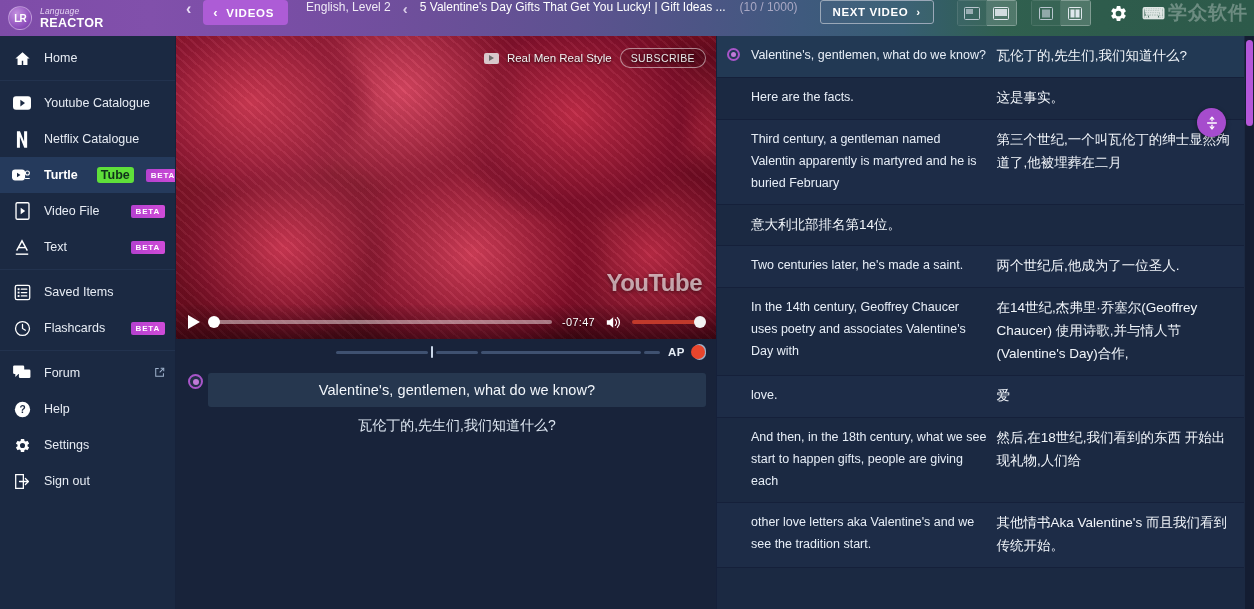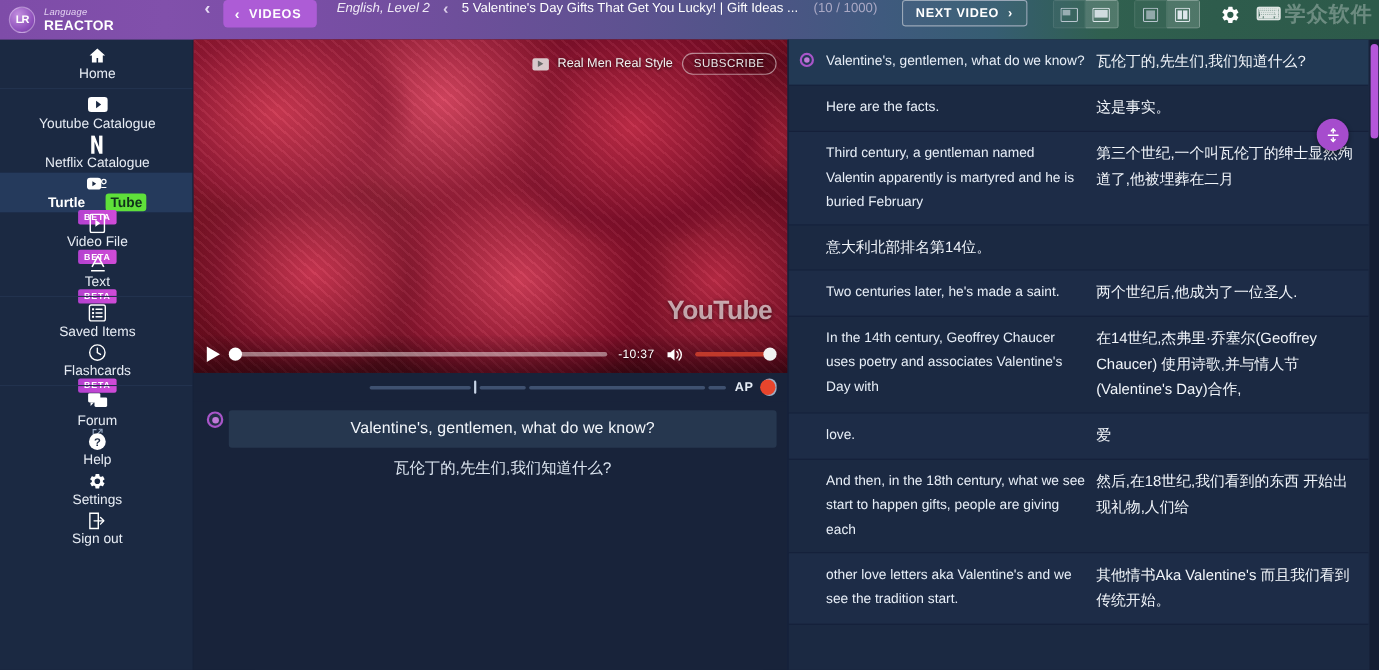--- a/index.html
+++ b/index.html
@@ -37,21 +37,21 @@
   .brand-top { font-size: 8.5px; font-style: italic; color: #e4d3f2; display: block; letter-spacing: .2px; }
   .brand-bottom { font-size: 12.5px; font-weight: bold; display: block; letter-spacing: .3px; margin-top: 1px; }
   .hdr-chevron { font-size: 16px; color: #e8dcf5; padding: 0 10px; cursor: pointer; font-weight: bold; }
   .videos-pill {
     display: flex; align-items: center; gap: 8px;
     background: #ad5cd6; border-radius: 4px;
     padding: 5px 14px 5px 10px; margin-left: 2px;
     font-size: 11.5px; font-weight: bold; letter-spacing: .7px; color: #fff; cursor: pointer;
   }
   .videos-pill .vchev { font-size: 13px; font-weight: bold; }
-  .hdr-lang { font-size: 12px; color: #f0eaf6; margin-left: 18px; white-space: nowrap; font-style: italic; }
+  .hdr-lang { font-size: 12px; color: #f0eaf6; margin-left: 18px; white-space: nowrap; }
   .hdr-chevron2 { font-size: 15px; color: #d9cbe8; padding: 0 12px; cursor: pointer; font-weight: bold; }
   .hdr-title { font-size: 12px; color: #fff; white-space: nowrap; max-width: 400px; overflow: hidden; text-overflow: ellipsis; }
   .hdr-count { font-size: 12px; color: #a9a8c4; margin-left: 14px; white-space: nowrap; }
   .next-video {
     margin-left: 22px;
     border: 1px solid #9aa8b8; border-radius: 3px;
     padding: 5px 12px; font-size: 11.5px; font-weight: bold;
     letter-spacing: .6px; color: #fff; cursor: pointer;
     display: flex; align-items: center; gap: 8px; white-space: nowrap;
     background: rgba(255,255,255,0.03);
@@ -80,21 +80,21 @@
     width: 176px; flex: 0 0 176px;
     background: #1b2942;
     border-right: 1px solid #17223a;
     display: flex; flex-direction: column;
     padding-top: 4px;
     overflow: hidden;
   }
   .side-item {
     display: flex; align-items: center;
     height: 36px; padding: 0 10px 0 12px; cursor: pointer;
-    color: #e7ecf4; font-size: 12.5px;  flex-direction: column;
+    color: #e7ecf4; font-size: 12.5px; gap: 12px;
   }
   .side-item.active { background: #253a5c; }
   .side-ico { width: 20px; display: flex; align-items: center; justify-content: center; flex: 0 0 20px; }
   .side-label { flex: 1; white-space: nowrap; }
   .beta {
     background: linear-gradient(90deg,#b441cf,#d04bd8);
     color: #fff; font-size: 8px; font-weight: bold; letter-spacing: .8px;
     padding: 2px 5px; border-radius: 2px;
   }
   .side-divider { height: 1px; background: #22324e; margin: 4px 0; }
@@ -467,21 +467,21 @@
             <span class="yt-sub">SUBSCRIBE</span>
           </div>
 
           <div class="yt-wm">YouTube</div>
 
           <div class="vcontrols">
             <div class="play-btn"></div>
             <div class="seek">
               <div class="seek-dot"></div>
             </div>
-            <div class="vtime">-10:37</div>
+            <div class="vtime">-07:47</div>
             <div class="vol-ico">
               <svg width="17" height="15" viewBox="0 0 20 18" fill="#ffffff">
                 <path d="M2 6.4h3.3L9.6 2.6v12.8L5.3 11.6H2z"></path>
                 <path d="M12.2 5.5a5 5 0 0 1 0 7" fill="none" stroke="#ffffff" stroke-width="1.5" stroke-linecap="round"></path>
                 <path d="M14.6 3.2a8 8 0 0 1 0 11.6" fill="none" stroke="#ffffff" stroke-width="1.5" stroke-linecap="round"></path>
               </svg>
             </div>
             <div class="vol-bar">
               <div class="vol-dot"></div>
             </div>

